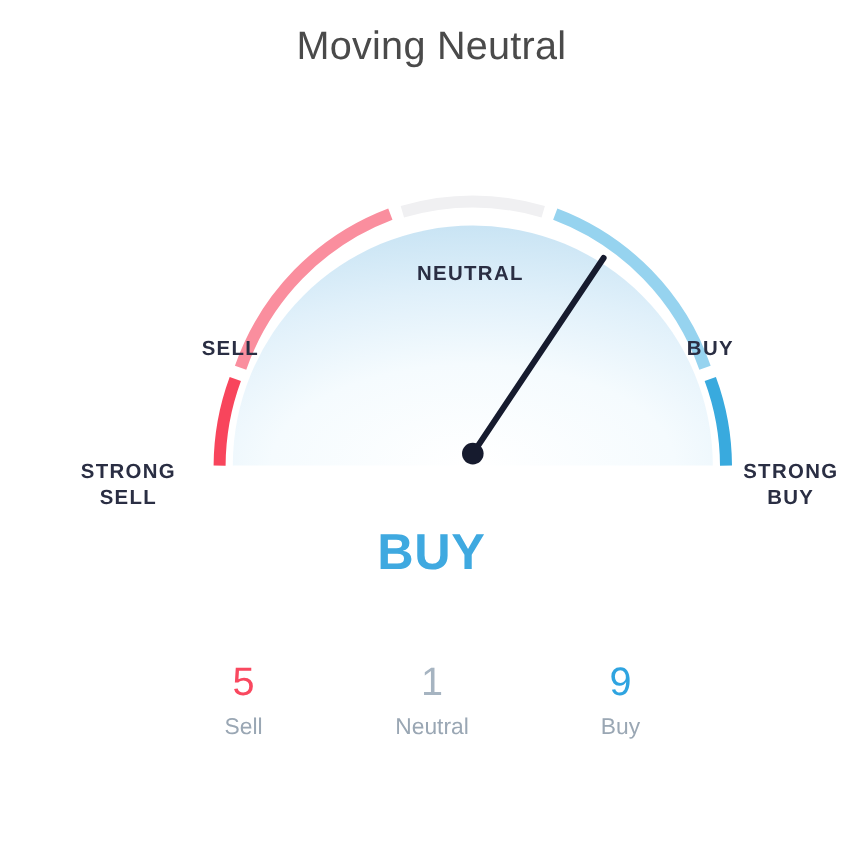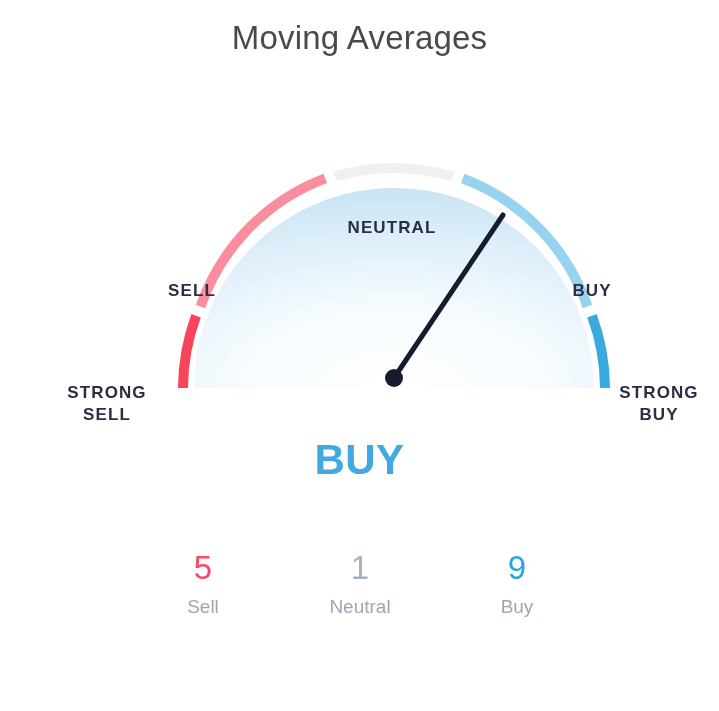--- a/index.html
+++ b/index.html
@@ -118,21 +118,21 @@
     line-height: 30px;
     margin-top: 4px;
   }
   .v-sell  { color: #f9485f; }
   .v-neutral { color: #a6b4c1; }
   .v-buy   { color: #2fa4e0; }
 </style>
 </head>
 <body>
 
-<div class="widget-title">Moving Averages</div>
+<div class="widget-title">Moving Neutral</div>
 
 <div class="gauge-wrap">
 
   <svg class="gauge-svg" width="719" height="310" viewBox="0 0 719 310">
     <defs>
       <radialGradient id="dialFill" cx="50%" cy="100%" r="100%">
         <stop offset="0%" stop-color="#ffffff"></stop>
         <stop offset="42%" stop-color="#f5fbfe"></stop>
         <stop offset="72%" stop-color="#e0f0fa"></stop>
         <stop offset="100%" stop-color="#c9e4f4"></stop>

